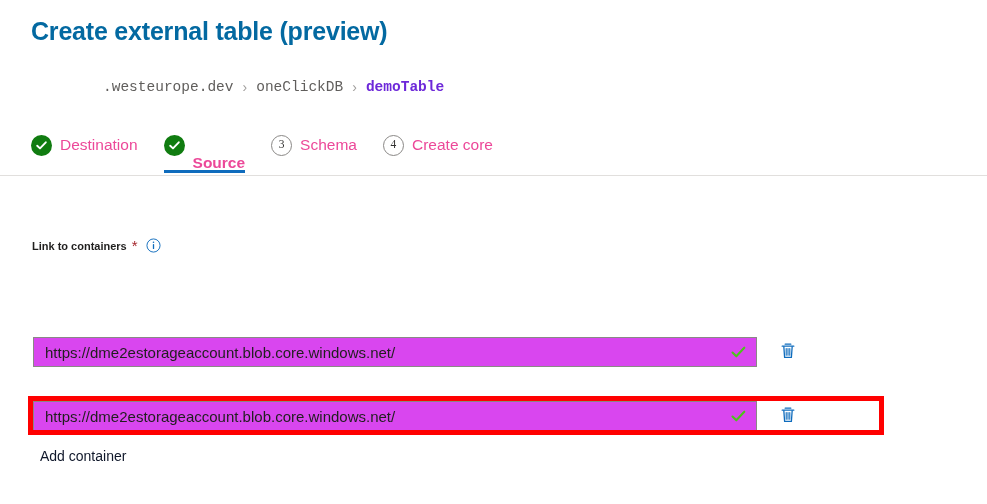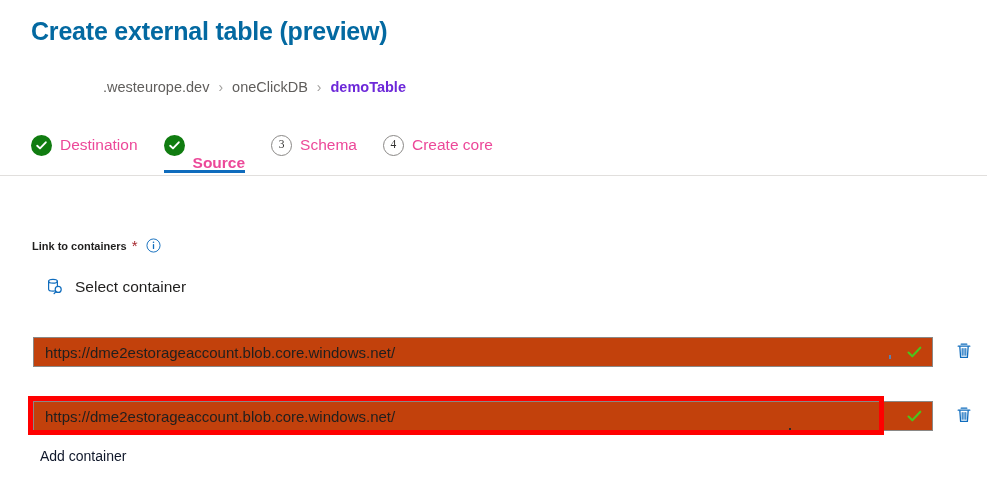--- a/index.html
+++ b/index.html
@@ -35,20 +35,21 @@
     left: 103px;
     top: 79px;
     display: flex;
     align-items: center;
     font-size: 14.5px;
     white-space: nowrap;
   }
   .crumb {
     color: #605e5c;
     font-weight: 400;
+    font-family: Liberation Mono, monospace;
   }
   .crumb.current {
     color: #6d28d9;
     font-weight: 700;
   }
   .crumb-sep {
     color: #a19f9d;
     font-size: 14px;
     margin: 0 9px;
     font-weight: 400;
@@ -183,25 +184,25 @@
     position: absolute;
     display: flex;
     align-items: center;
     left: 33px;
   }
   .input-row.row1 { top: 337px; }
   .input-row.row2 { top: 401px; }
 
   .textfield {
     position: relative;
-    width: 900px;
+    width: 724px;
     height: 30px;
     box-sizing: border-box;
     border: 1px solid #8a8886;
-    background: #c2410c;
+    background: #d946ef;
     display: flex;
     overflow: hidden;
   }
   .textfield-input {
     border: 0;
     outline: 0;
     background: transparent;
     font-family: "Liberation Sans", "DejaVu Sans", sans-serif;
     font-size: 15px;
     color: #201f1e;
@@ -319,32 +320,20 @@
     <svg width="15" height="15" viewBox="0 0 16 16" aria-hidden="true">
       <circle cx="8" cy="8" r="7" fill="none" stroke="#0f6cbd" stroke-width="1"></circle>
       <circle cx="8" cy="4.6" r="0.85" fill="#0f6cbd"></circle>
       <rect x="7.3" y="6.5" width="1.4" height="5.2" rx="0.6" fill="#0f6cbd"></rect>
     </svg>
   </span>
 </div>
 
 <div class="commands">
 
-  <div class="command">
-    <span class="command-icon">
-      <svg width="20" height="20" viewBox="0 0 20 20" aria-hidden="true">
-        <ellipse cx="8" cy="4.3" rx="4.4" ry="1.9" fill="none" stroke="#0f6cbd" stroke-width="1.2"></ellipse>
-        <path d="M3.6 4.3 V12.2 C3.6 13.25 5.57 14.1 8 14.1 C8.55 14.1 9.08 14.06 9.56 13.98" fill="none" stroke="#0f6cbd" stroke-width="1.2" stroke-linecap="round"></path>
-        <path d="M12.4 4.3 V8.4" fill="none" stroke="#0f6cbd" stroke-width="1.2" stroke-linecap="round"></path>
-        <circle cx="13.2" cy="12.4" r="3" fill="none" stroke="#0f6cbd" stroke-width="1.2"></circle>
-        <path d="M11.1 14.5 L9.1 16.6" fill="none" stroke="#0f6cbd" stroke-width="1.3" stroke-linecap="round"></path>
-      </svg>
-    </span>
-    <span class="command-label">Select container</span>
-  </div>
 
 
 </div>
 
 <div class="input-row row1">
   <div class="textfield">
     <input class="textfield-input" type="text" value="https://dme2estorageaccount.blob.core.windows.net/" style="">
     <span class="redact-dot"></span>
     <span class="valid-check">
       <svg width="17" height="17" viewBox="0 0 17 17" aria-hidden="true">

